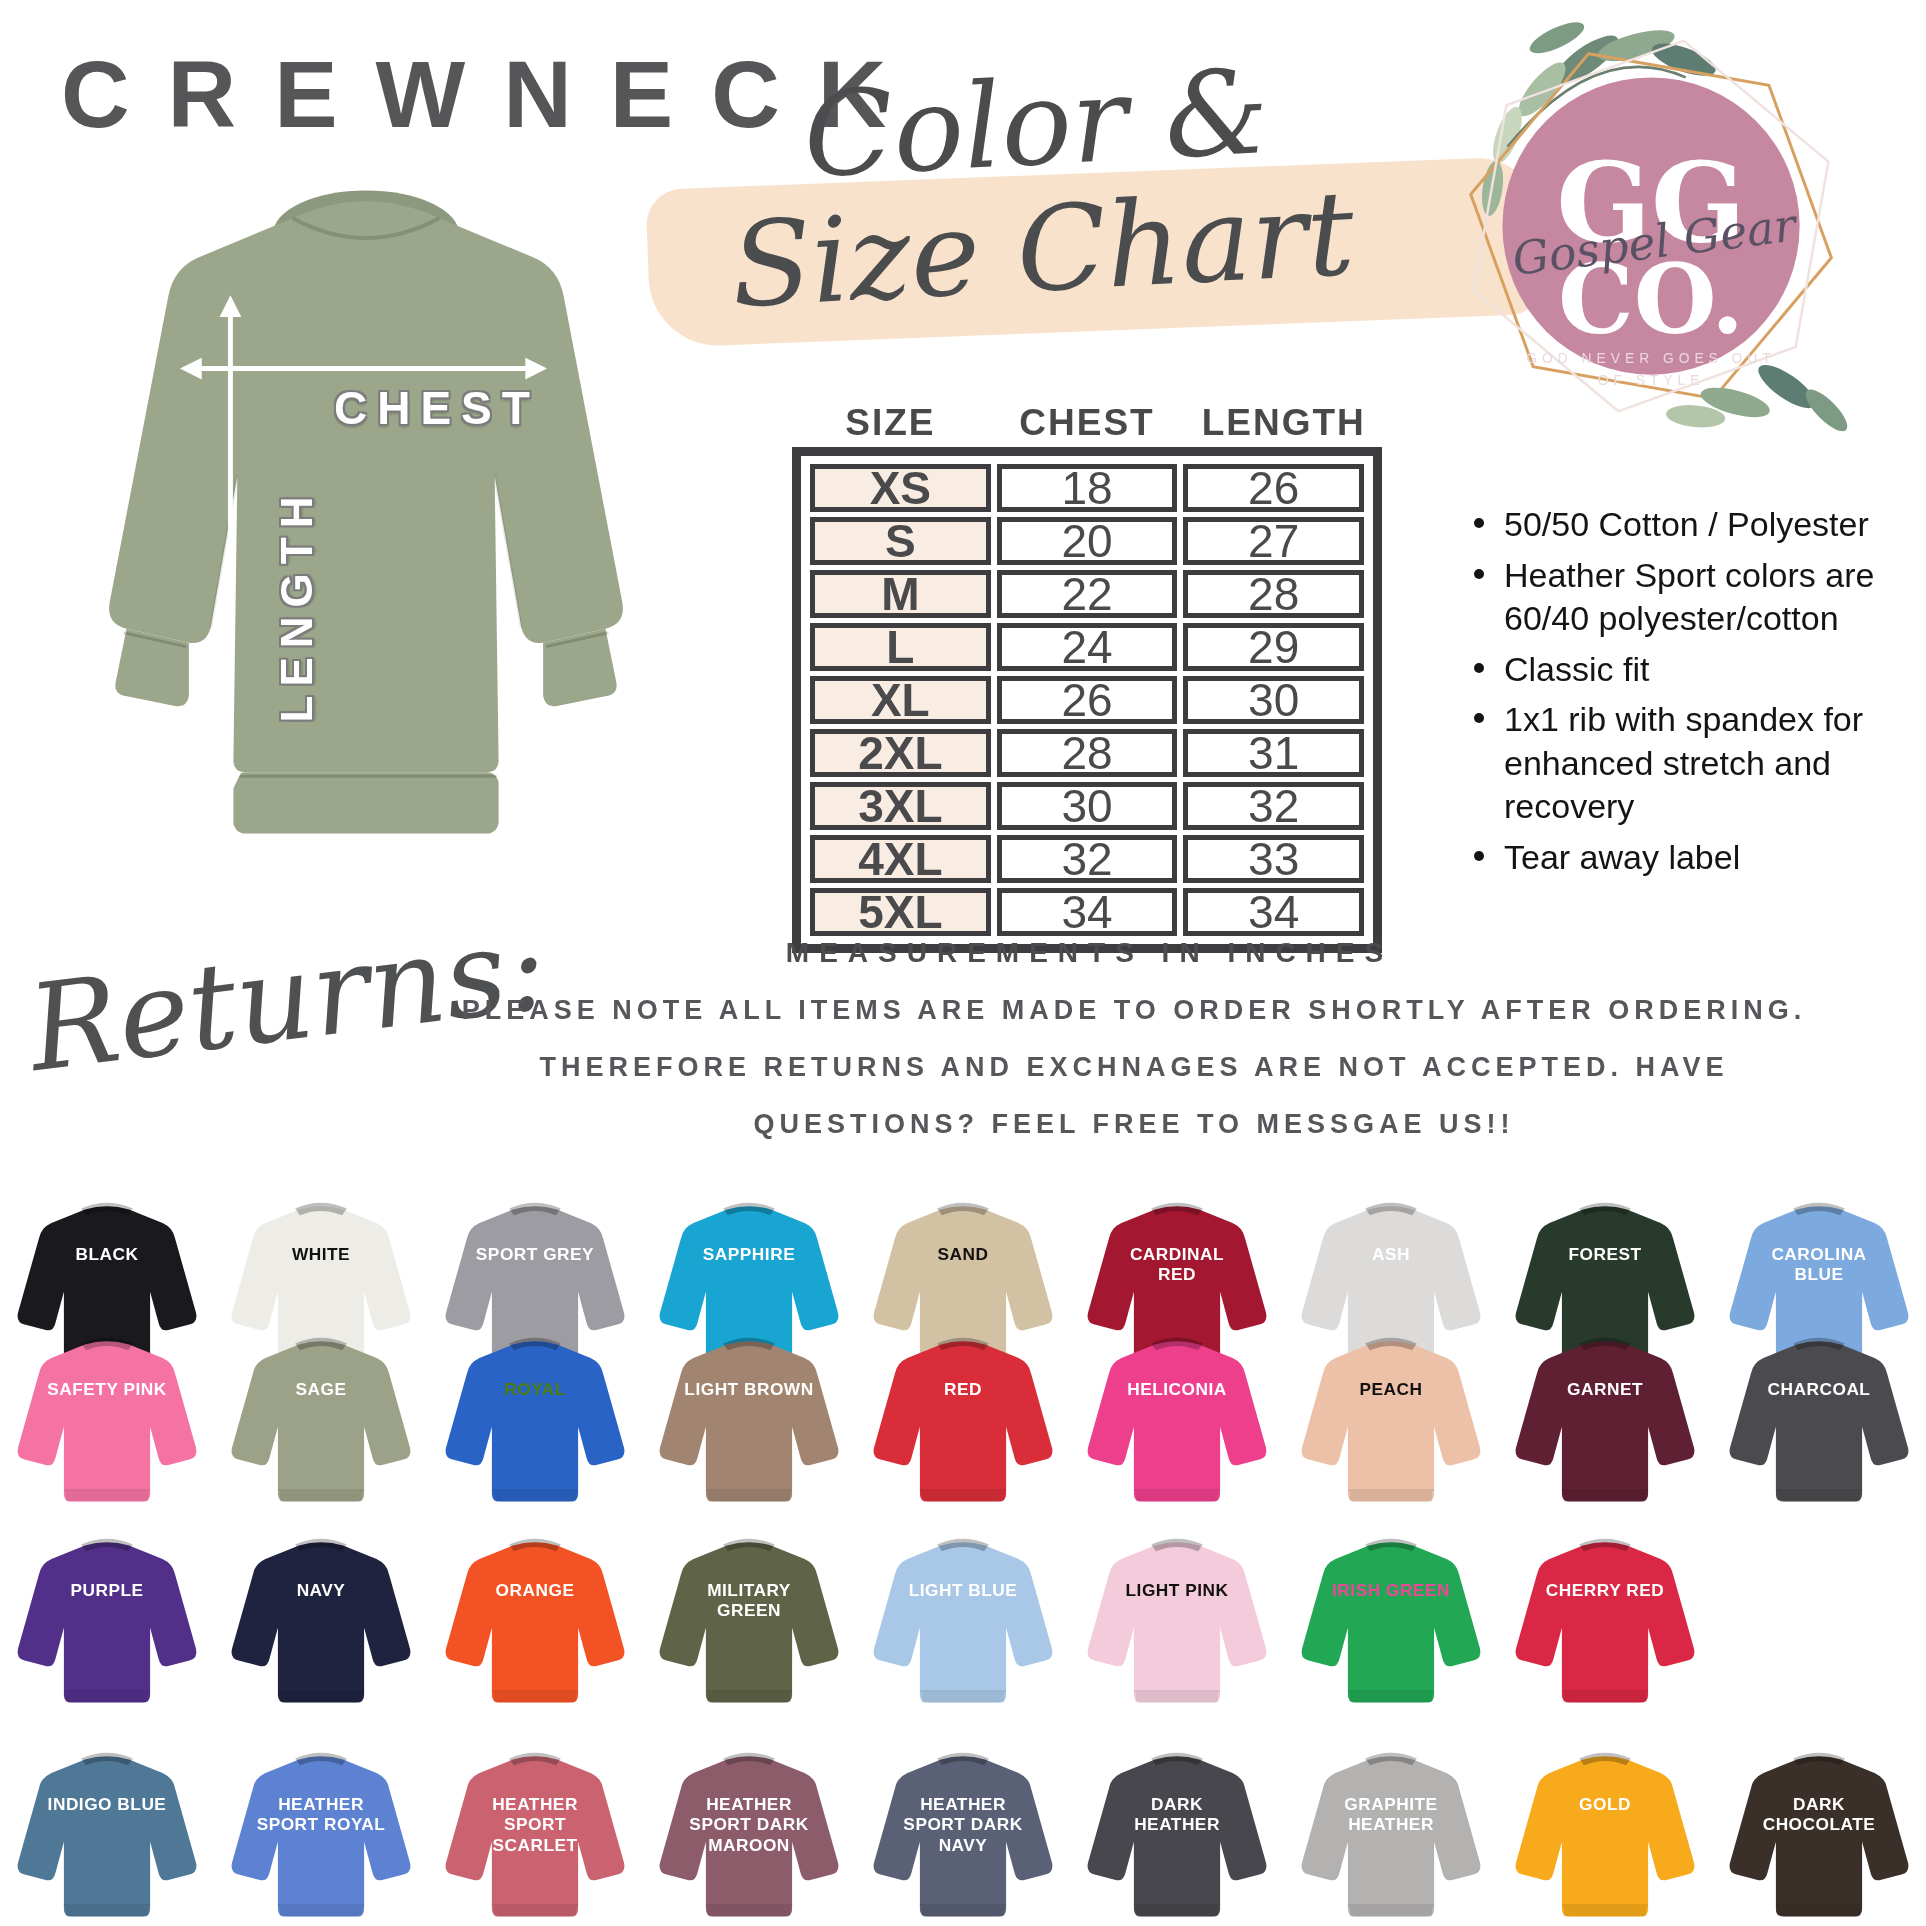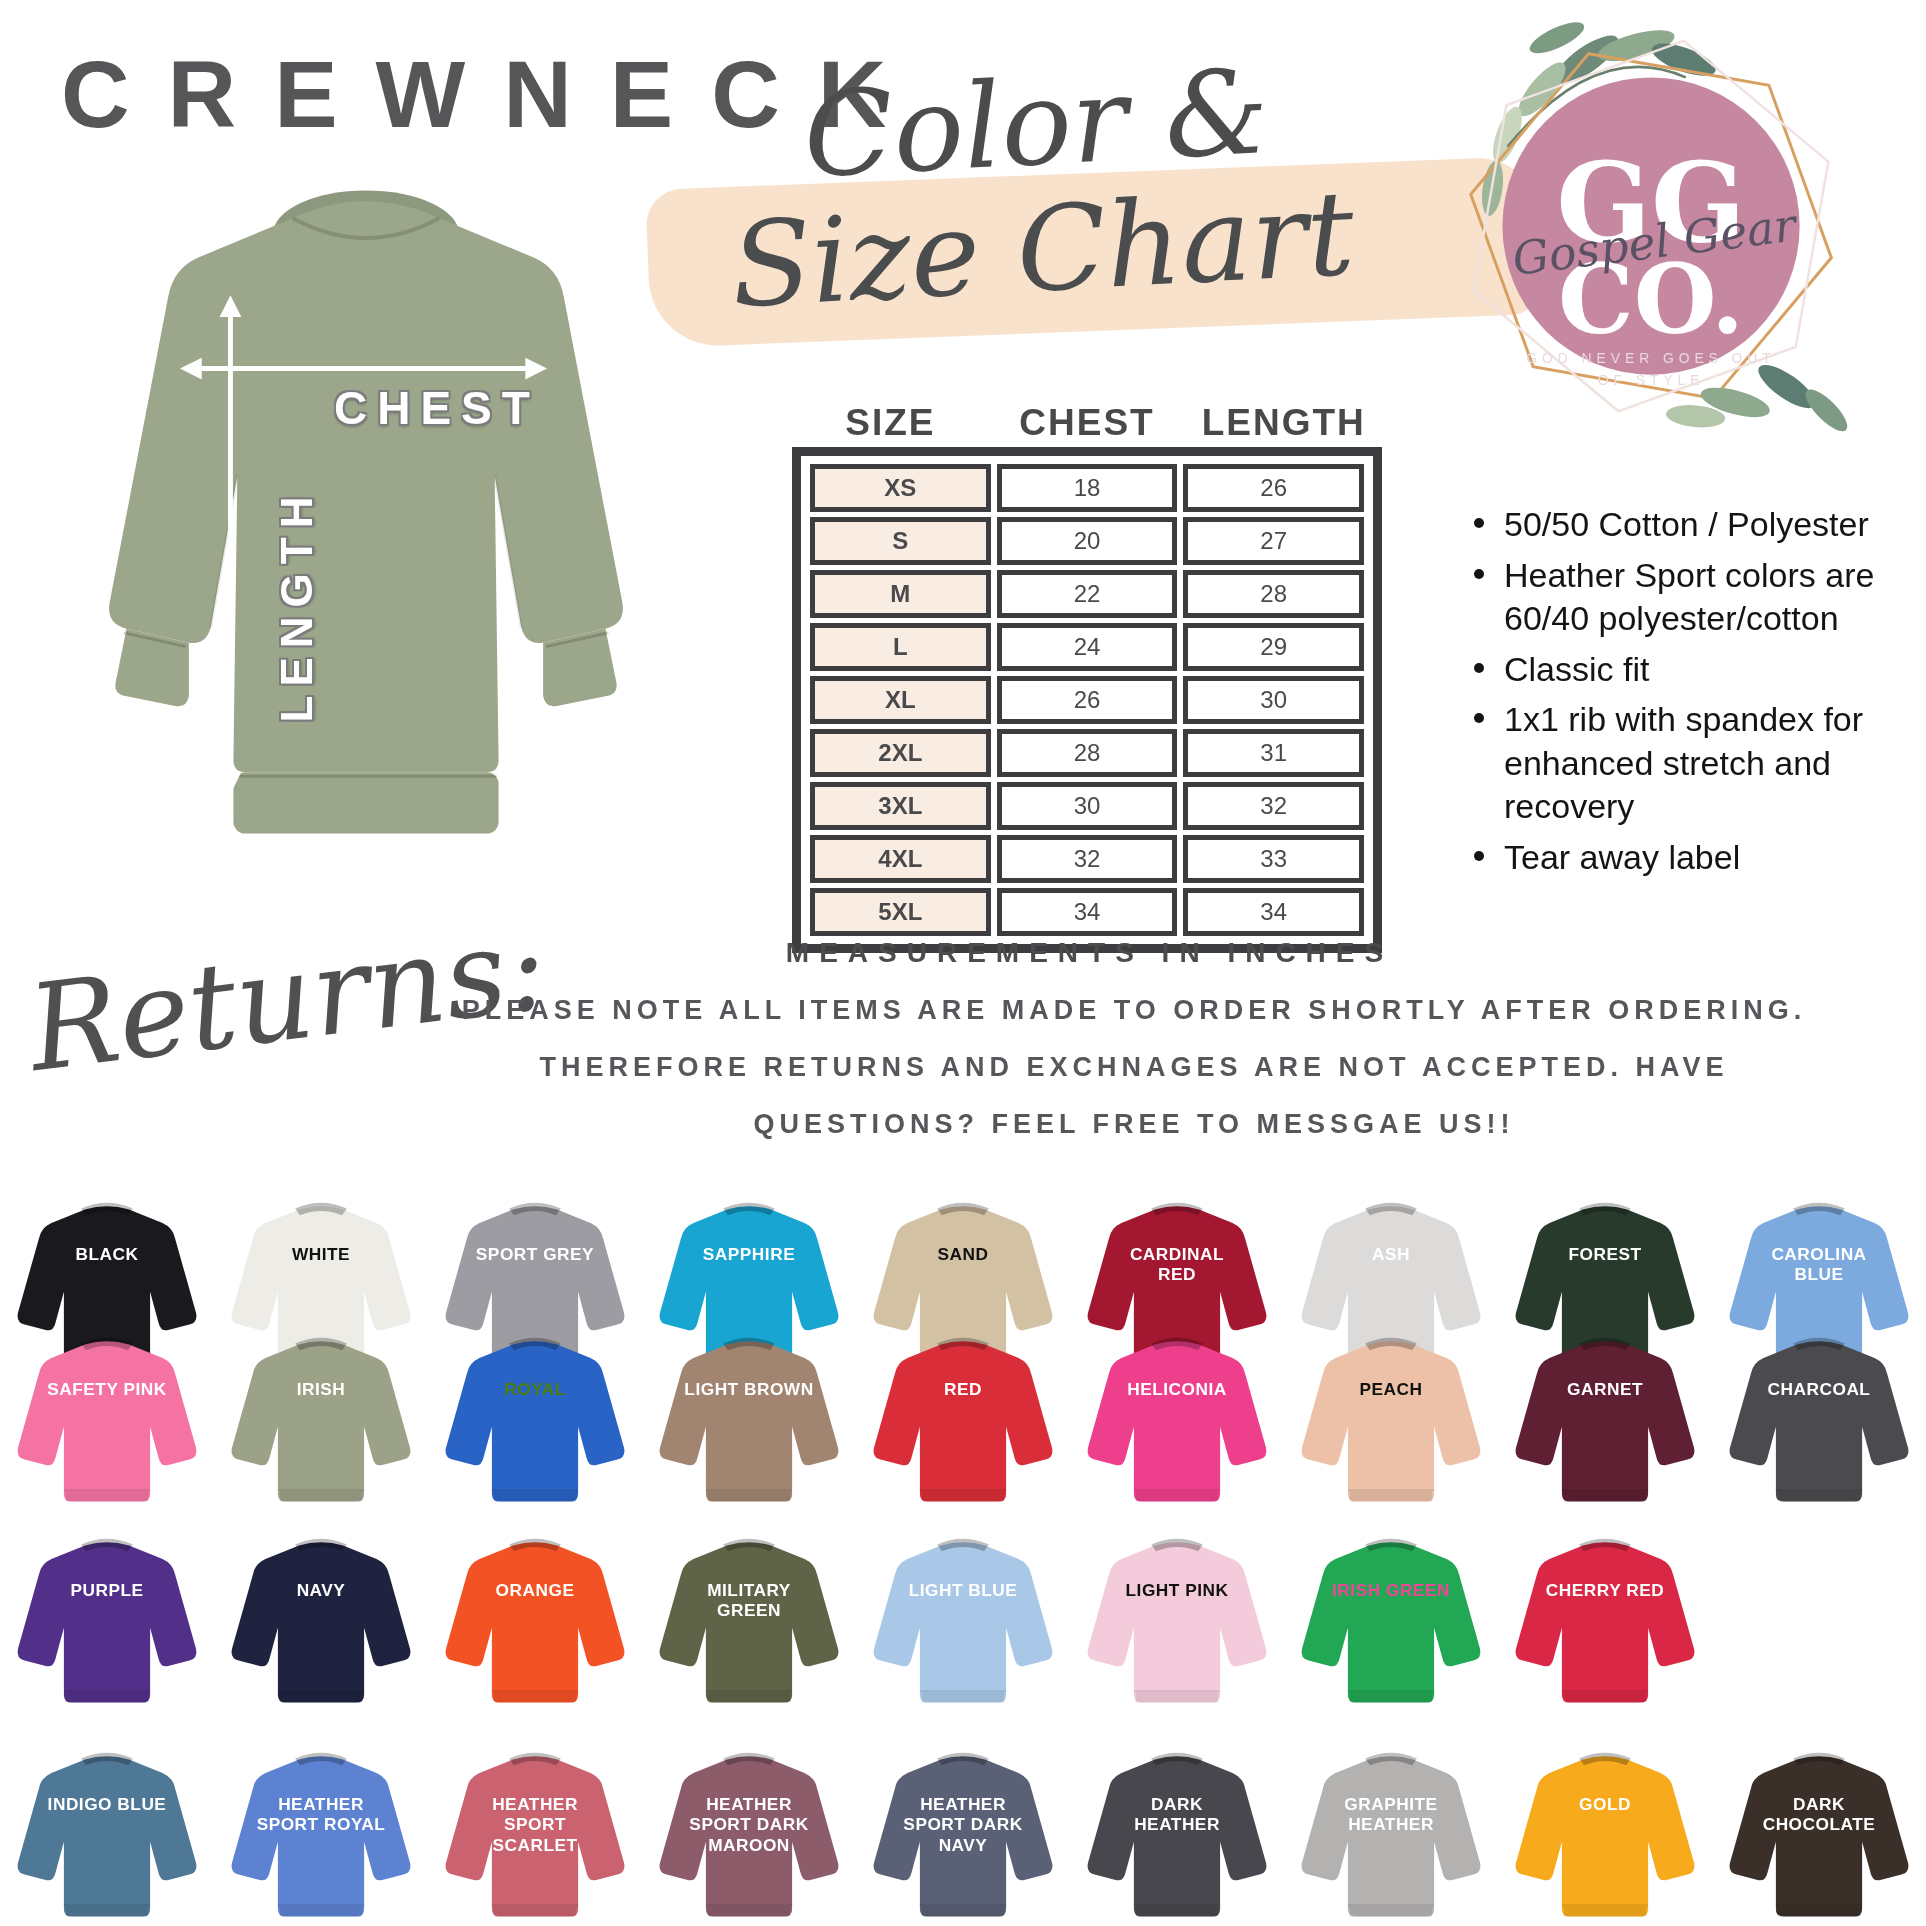--- a/index.html
+++ b/index.html
@@ -33,21 +33,21 @@
 
   
   .table-headers{position:absolute;left:792px;top:402px;width:590px;display:flex;}
   .table-headers span{flex:1;text-align:center;font-size:37px;font-weight:800;
                       letter-spacing:2px;color:#49494b;}
   .size-table{position:absolute;left:792px;top:447px;width:590px;border:9px solid #3d3d3f;
               background:#ffffff;box-sizing:border-box;padding:3px 4px;}
   .st-row{display:flex;margin:5px 2px;}
   .st-cell{border:5px solid #3d3d3f;height:38px;flex:1;margin:0 3px;
            display:flex;align-items:center;justify-content:center;
-           font-size:24px;color:#4a4a4c;background:#ffffff;}
+           font-size:46px;color:#4a4a4c;background:#ffffff;}
   .st-size{font-weight:800;background:#f9ece2;}
   .measure-note{position:absolute;left:733px;top:937px;width:713px;text-align:center;
                 font-size:28px;font-weight:800;letter-spacing:10px;color:#4c4c4e;}
 
   
   .features{position:absolute;left:1468px;top:503px;width:441px;margin:0;padding:0;
             list-style:none;font-size:34px;color:#141414;line-height:1.28;}
   .features li{position:relative;padding-left:36px;margin-bottom:7px;}
   .features li::before{content:'';position:absolute;left:6px;top:15px;width:10px;height:10px;
                        border-radius:50%;background:#141414;}
@@ -302,21 +302,21 @@
     </svg>
     <div class="swatch-label" style="color: rgb(255, 255, 255);">SAFETY PINK</div>
   </div>
         <div class="swatch">
     <svg viewBox="0 0 210 190">
       <path class="shirt-body" d="M82,12 Q105,5 128,12 L163,26 Q174,31 176,42 L198,120 Q200,130 191,132 L168,138 Q161,139 159,131 L150,98 L150,168 Q150,176 142,176 L68,176 Q60,176 60,168 L60,98 L51,131 Q49,139 42,138 L19,132 Q10,130 12,120 L34,42 Q36,31 47,26 Z" style="fill: rgb(156, 162, 135);"></path>
       <path d="M78,11 Q105,-1 132,11 L127,18 Q105,9 83,18 Z" fill="rgba(0,0,0,.25)"></path>
       <rect x="62" y="165" width="86" height="11" fill="rgba(0,0,0,.08)"></rect>
       <line x1="60" y1="164" x2="150" y2="164" stroke="rgba(0,0,0,.10)" stroke-width="2"></line>
     </svg>
-    <div class="swatch-label" style="color: rgb(255, 255, 255);">IRISH</div>
+    <div class="swatch-label" style="color: rgb(255, 255, 255);">SAGE</div>
   </div>
         <div class="swatch">
     <svg viewBox="0 0 210 190">
       <path class="shirt-body" d="M82,12 Q105,5 128,12 L163,26 Q174,31 176,42 L198,120 Q200,130 191,132 L168,138 Q161,139 159,131 L150,98 L150,168 Q150,176 142,176 L68,176 Q60,176 60,168 L60,98 L51,131 Q49,139 42,138 L19,132 Q10,130 12,120 L34,42 Q36,31 47,26 Z" style="fill: rgb(42, 99, 198);"></path>
       <path d="M78,11 Q105,-1 132,11 L127,18 Q105,9 83,18 Z" fill="rgba(0,0,0,.25)"></path>
       <rect x="62" y="165" width="86" height="11" fill="rgba(0,0,0,.08)"></rect>
       <line x1="60" y1="164" x2="150" y2="164" stroke="rgba(0,0,0,.10)" stroke-width="2"></line>
     </svg>
     <div class="swatch-label" style="color: #4d7c0f;">ROYAL</div>
   </div>

